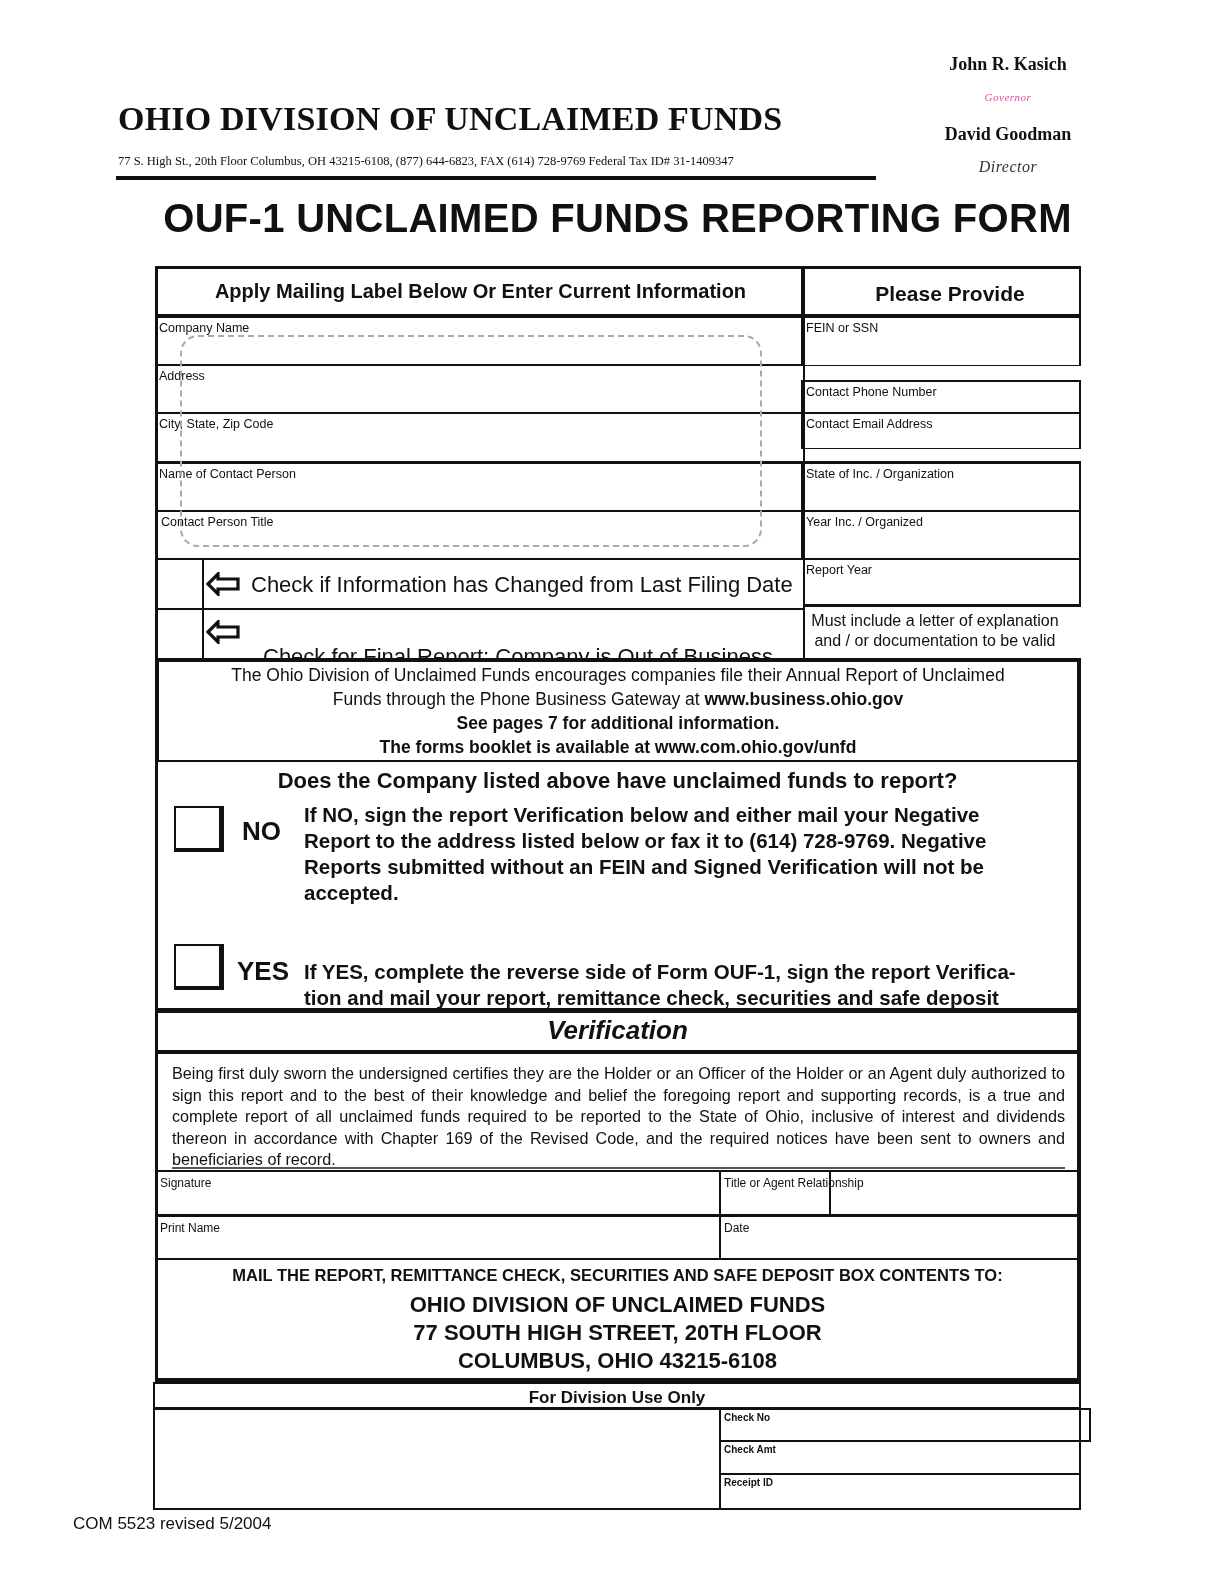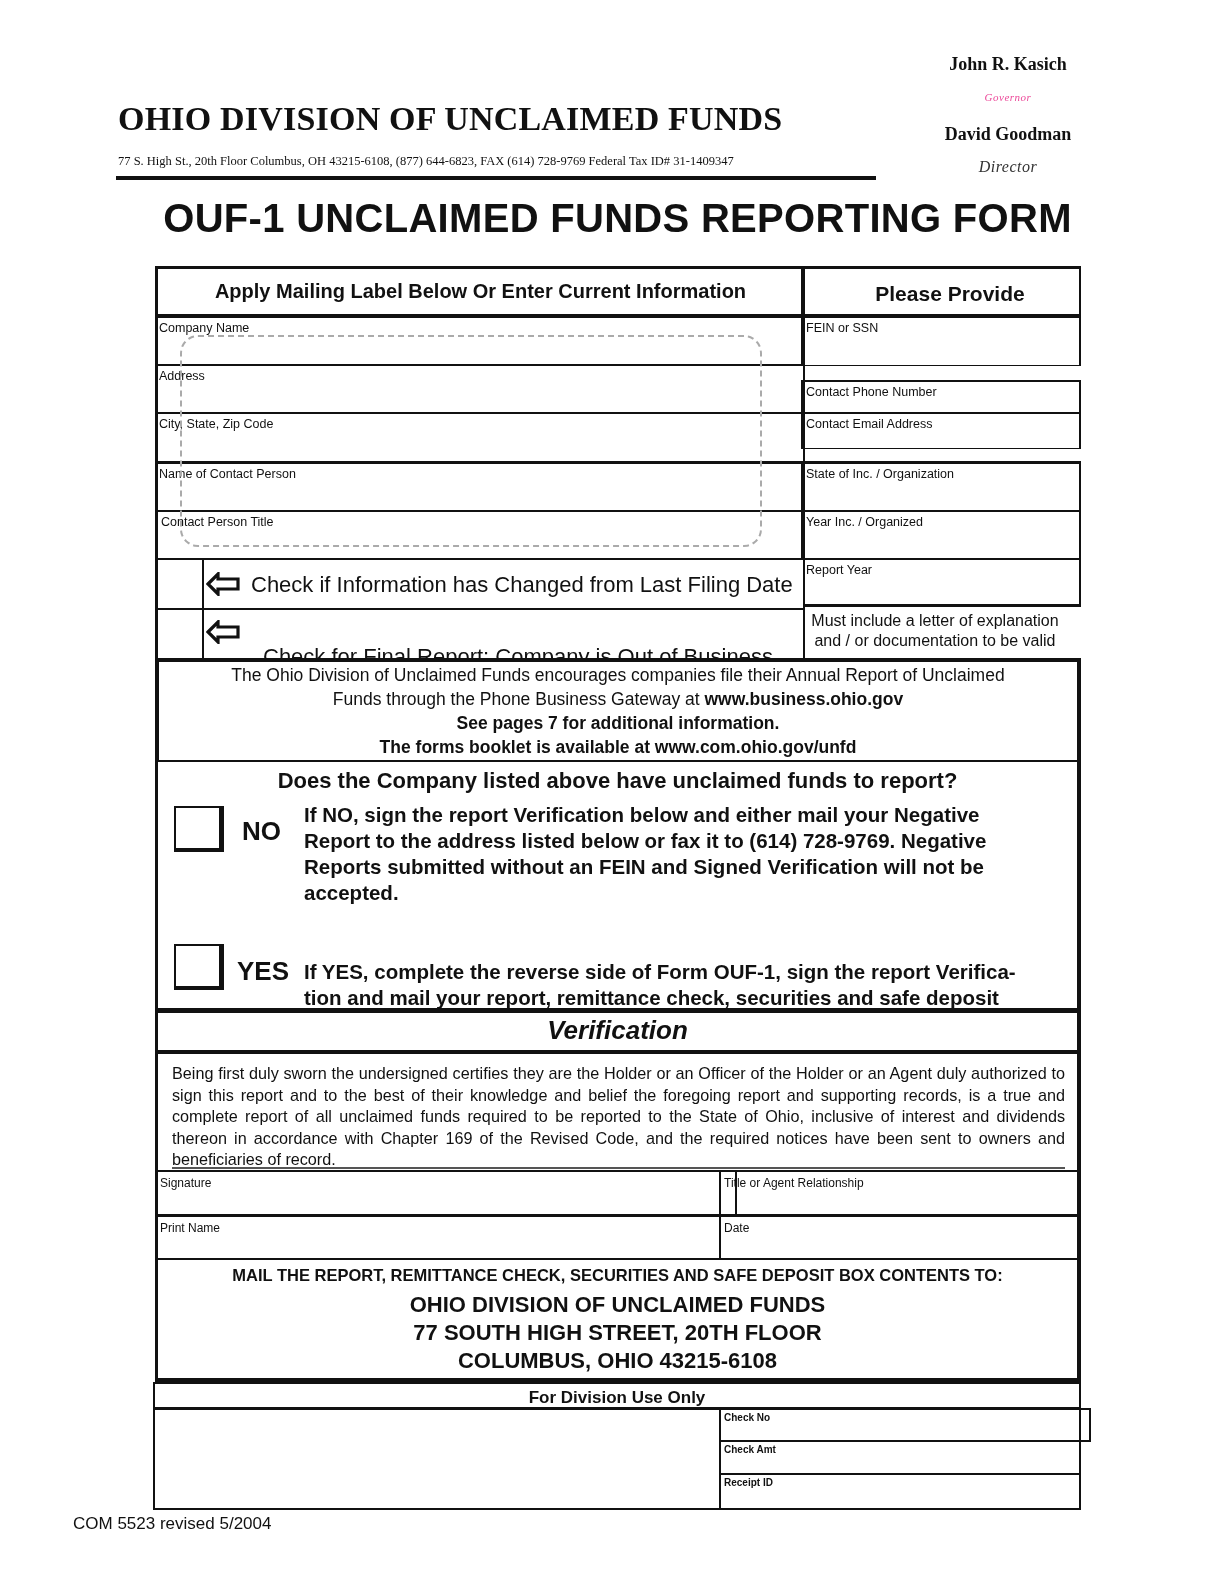--- a/index.html
+++ b/index.html
@@ -174,21 +174,21 @@
 </div>
 
 <div id="verif-head" class="box">
   <div id="verif-title">Verification</div>
 </div>
 <div id="verif-box" class="box">
   <div id="verif-text" class="abs">Being first duly sworn the undersigned certifies they are the Holder or an Officer of the Holder  or an Agent duly authorized to sign this report and to the best of their knowledge and belief the foregoing report and supporting records, is a true and complete report of all unclaimed funds required to be reported to the State of Ohio, inclusive of interest and dividends thereon in accordance with Chapter 169 of the Revised Code, and the required notices have been sent to owners and beneficiaries of record.</div>
   <div id="verif-rule" class="abs"></div>
 </div>
 
-<div class="sig-cell" style="left:155px;top:1170px;width:582px;height:46px;border-width:2px 2px 2px 3px;">
+<div class="sig-cell" style="left:155px;top:1170px;width:676px;height:46px;border-width:2px 2px 2px 3px;">
   <span class="lbl" style="left:2px;top:4px;font-size:12px;">Signature</span>
 </div>
 <div class="sig-cell" style="left:719px;top:1170px;width:362px;height:46px;border-width:2px 4px 2px 2px;">
   <span class="lbl" style="left:3px;top:4px;font-size:12px;">Title or Agent Relationship</span>
 </div>
 <div class="sig-cell" style="left:155px;top:1214px;width:566px;height:46px;border-width:3px 2px 2px 3px;">
   <span class="lbl" style="left:2px;top:4px;font-size:12px;">Print Name</span>
 </div>
 <div class="sig-cell" style="left:719px;top:1214px;width:362px;height:46px;border-width:3px 4px 2px 2px;">
   <span class="lbl" style="left:3px;top:4px;font-size:12px;">Date</span>

